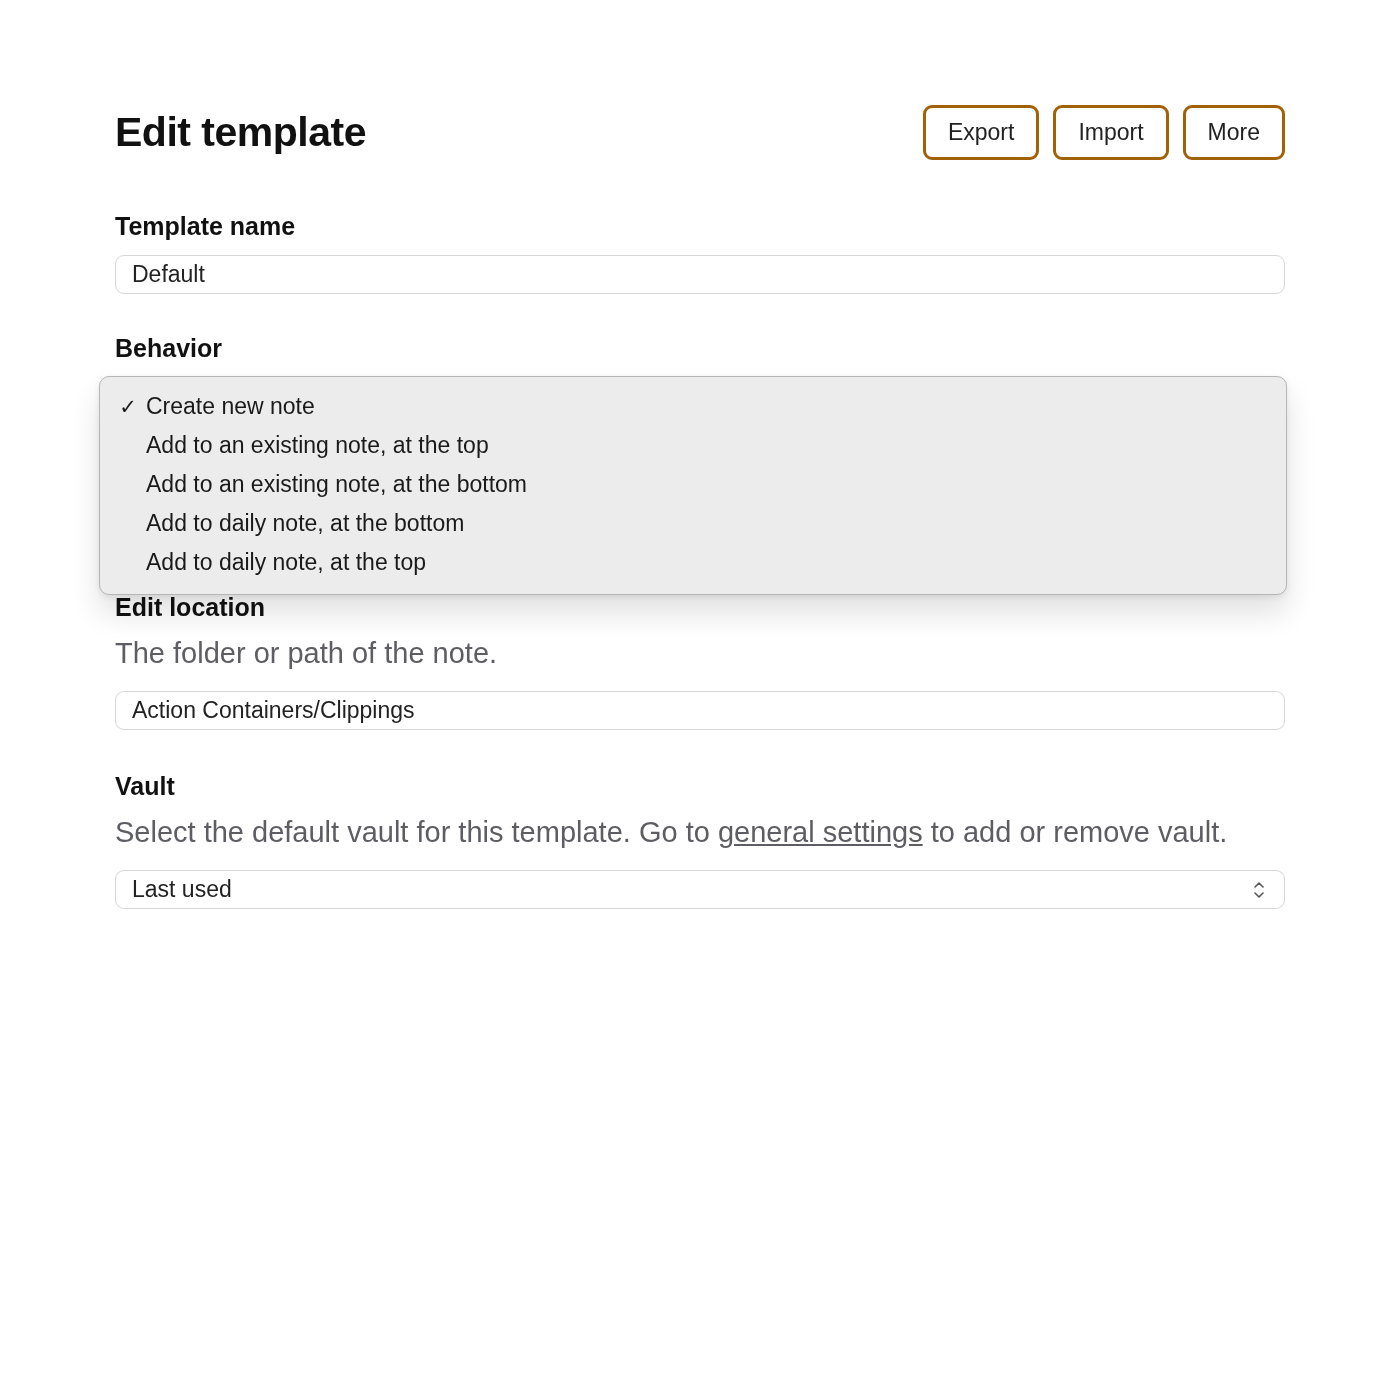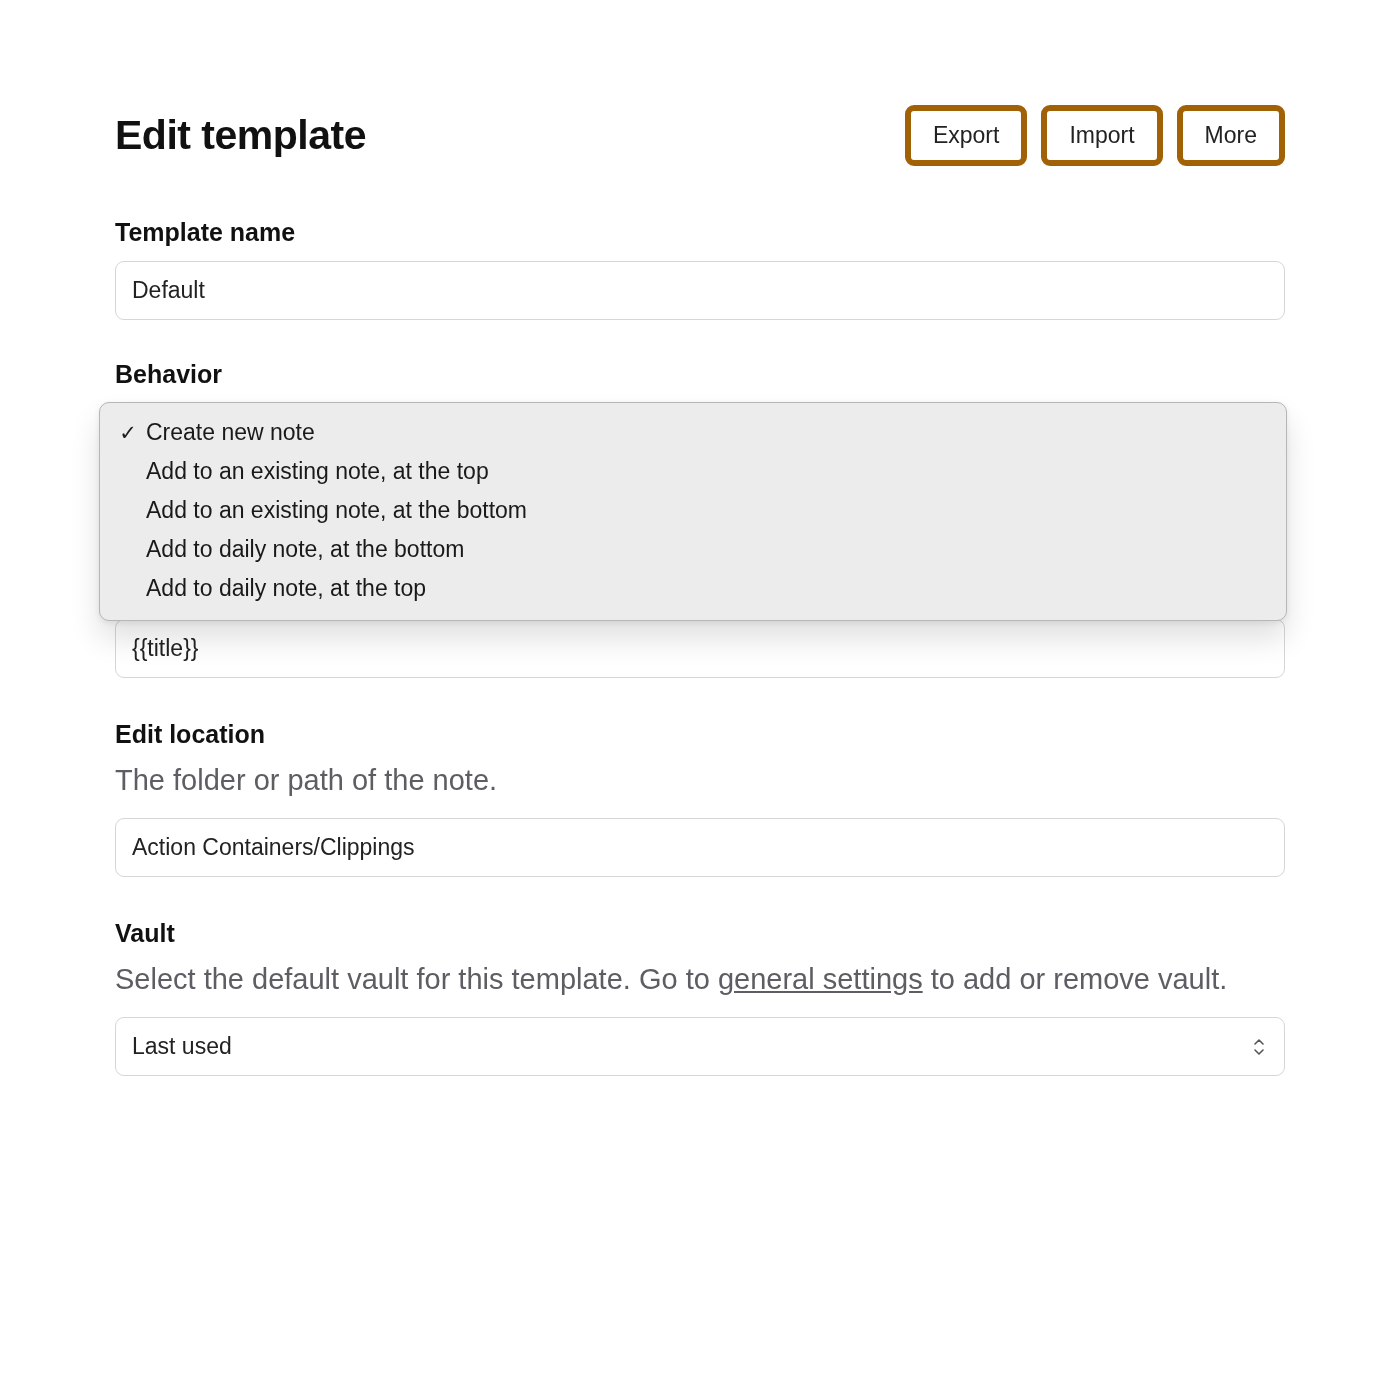--- a/index.html
+++ b/index.html
@@ -25,21 +25,21 @@
     font-weight: 800;
     letter-spacing: -0.5px;
     color: #111;
   }
   .button-row { display: flex; gap: 14px; }
   .btn {
     font-size: 23px;
     font-weight: 400;
     color: #222;
     background: #fff;
-    border: 6px solid #a16207;
+    border: 3px solid #a16207;
     border-radius: 9px;
     padding: 11px 22px;
     cursor: pointer;
   }
   .section { margin-bottom: 32px; }
   .section-label {
     font-size: 25px;
     font-weight: 700;
     color: #111;
     margin-bottom: 14px;
@@ -52,21 +52,21 @@
     line-height: 1.35;
   }
   .helper a { color: #5d5d63; text-decoration: underline; }
   .text-input, .select-box {
     width: 100%;
     font-size: 23px;
     color: #222;
     background: #fff;
     border: 1px solid #d6d6d8;
     border-radius: 9px;
-    padding: 15px 16px;
+    padding: 5px 16px;
     outline: none;
   }
   .select-box {
     display: flex;
     align-items: center;
     justify-content: space-between;
     cursor: pointer;
     position: relative;
   }
   .select-caret {
@@ -153,23 +153,20 @@
           <span>Add to daily note, at the bottom</span>
         </div>
         <div class="dropdown-item">
           <span class="check"></span>
           <span>Add to daily note, at the top</span>
         </div>
       </div>
     </div>
   </div>
 
-  <div class="section note-name-hidden">
-    <input class="text-input" type="text" value="{{title}}" style="">
-  </div>
 
   <div class="section note-location">
     <div class="section-label">Edit location</div>
     <div class="helper">The folder or path of the note.</div>
     <input class="text-input" type="text" value="Action Containers/Clippings" style="">
   </div>
 
   <div class="section vault">
     <div class="section-label">Vault</div>
     <div class="helper">

